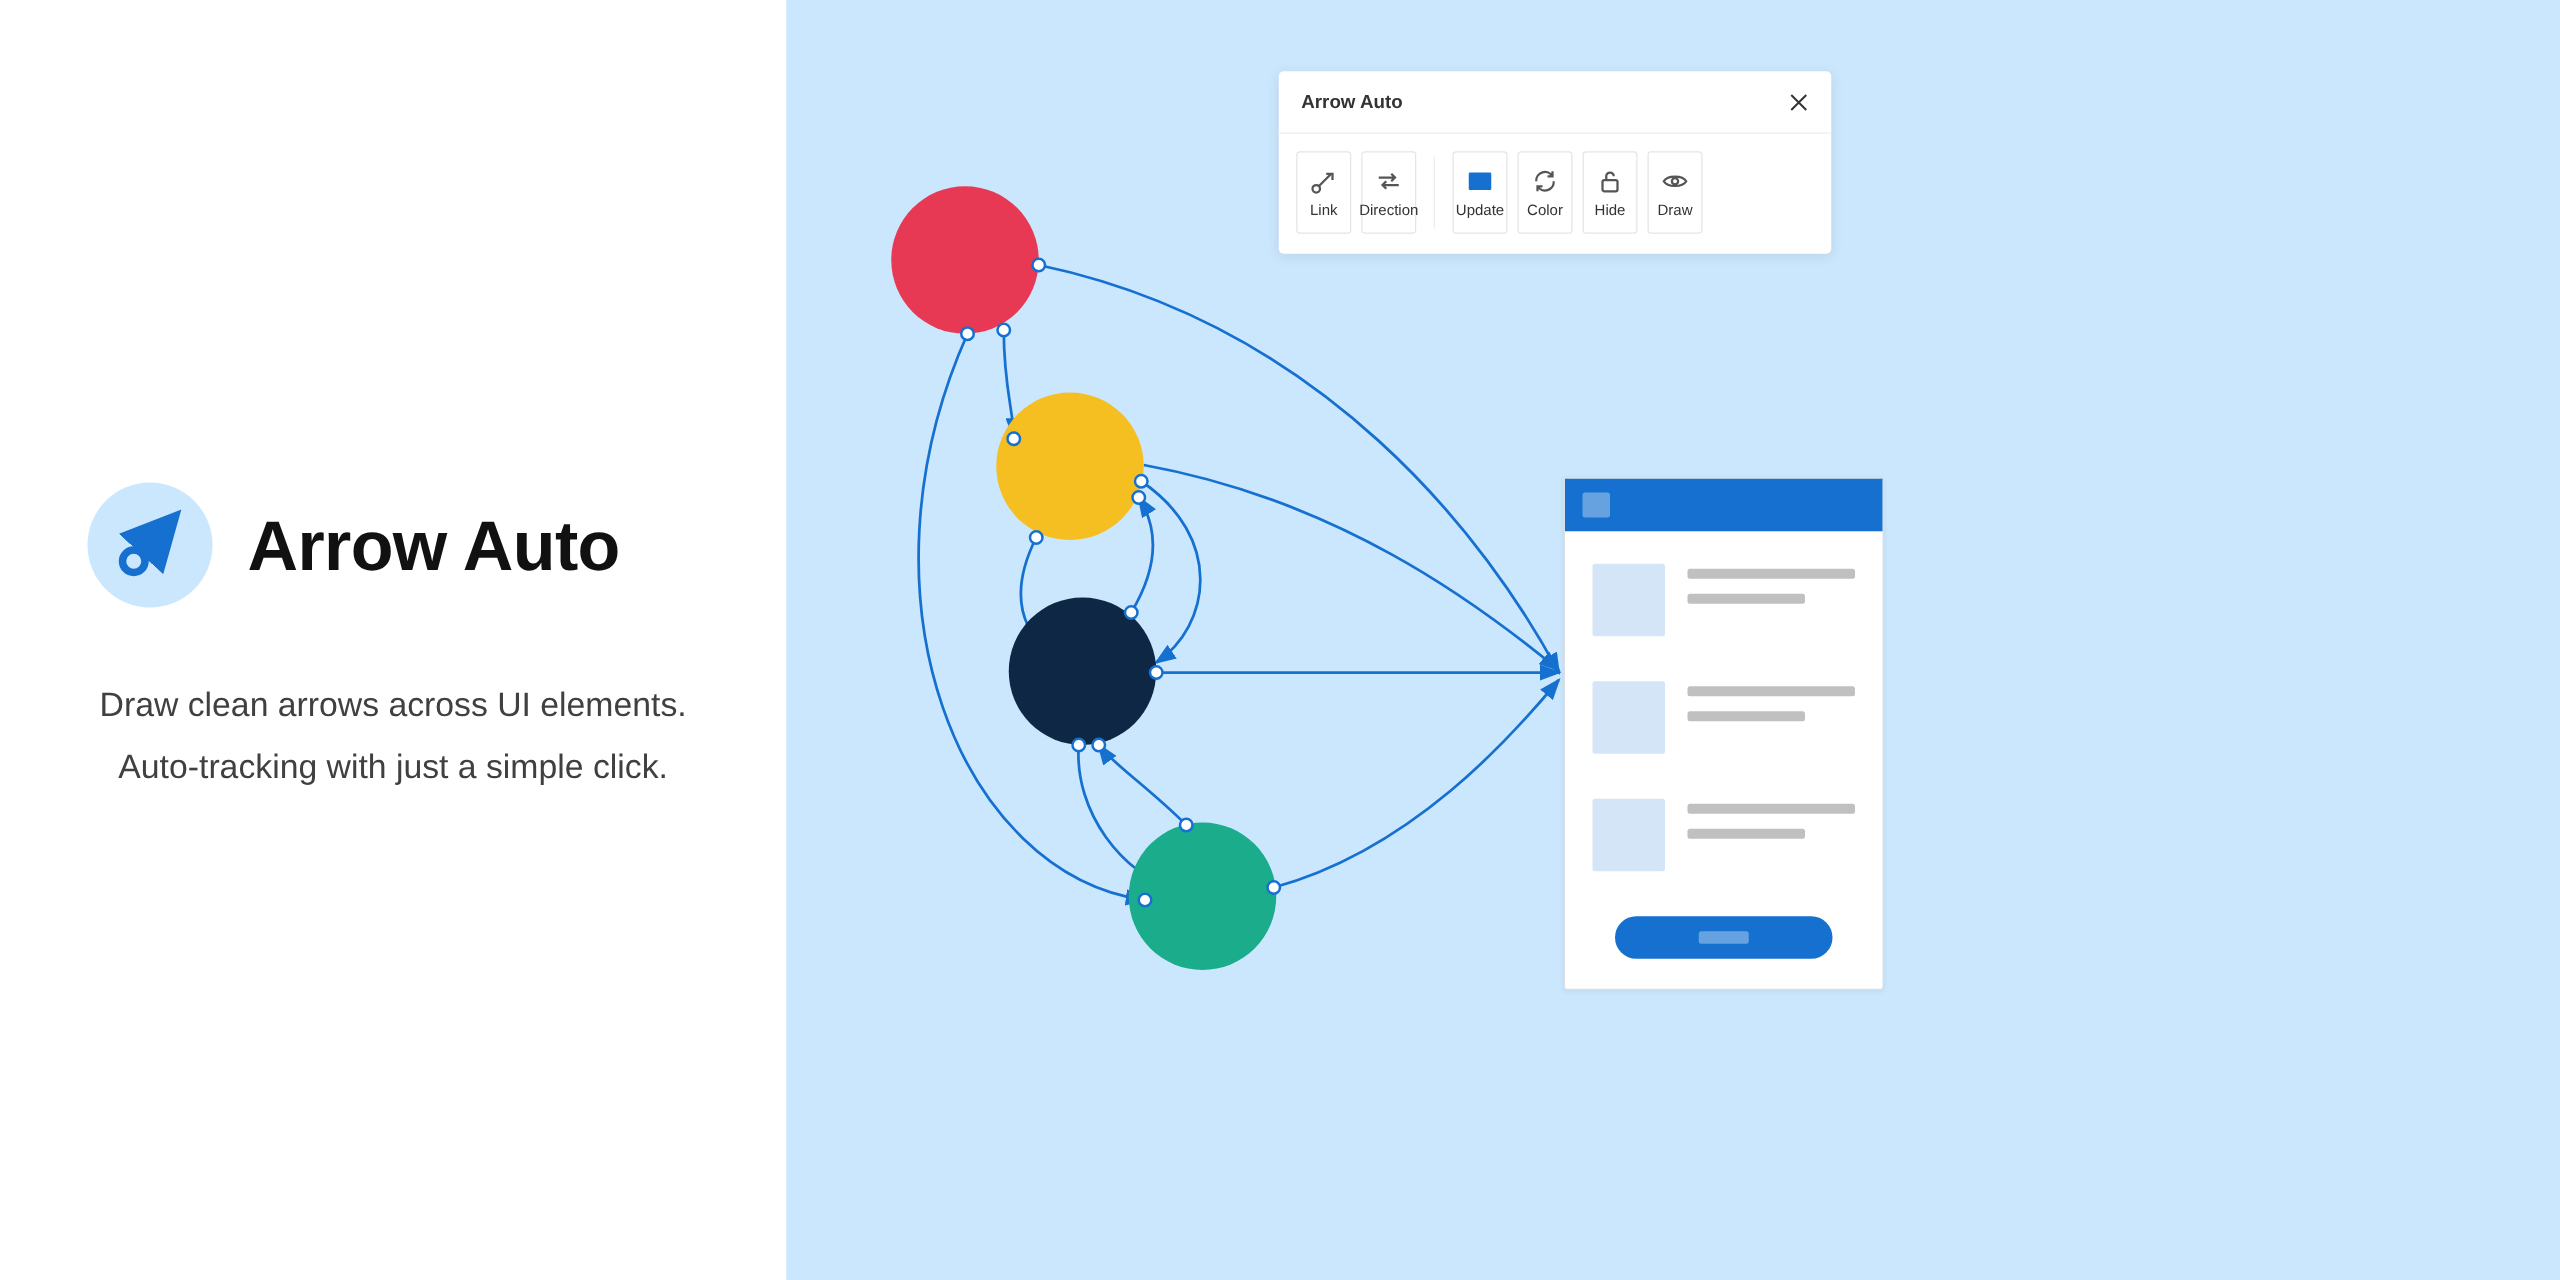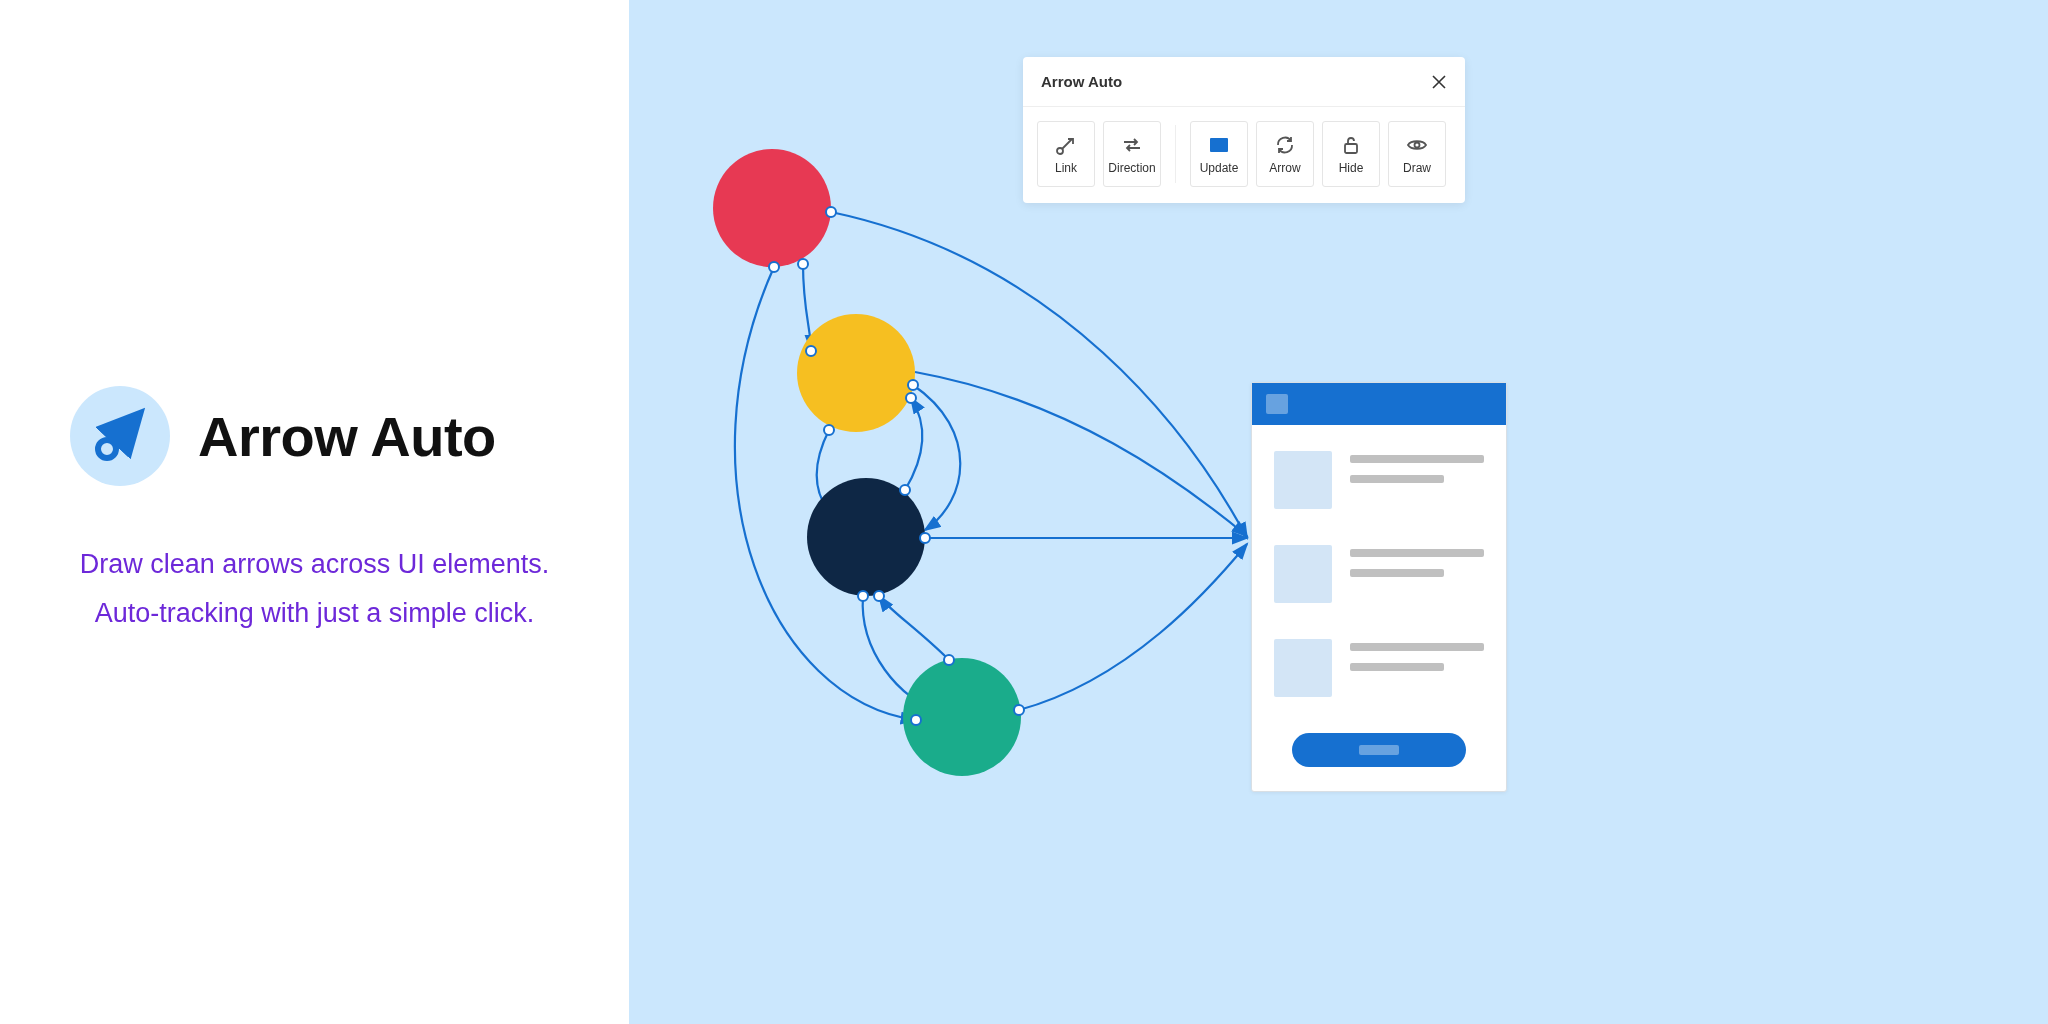--- a/index.html
+++ b/index.html
@@ -42,21 +42,21 @@
     flex: none;
   }
   .title {
     font-size: 56px;
     font-weight: 700;
     color: #111;
     letter-spacing: -0.5px;
   }
   .subtitle {
     font-size: 27px;
-    color: #6d28d9;
+    color: #404040;
     line-height: 1.8;
     text-align: center;
   }
 
   
   .toolbar {
     position: absolute;
     top: 57px;
     left: 394px;
     width: 442px;
@@ -82,21 +82,21 @@
     color: #333;
     display: flex;
   }
   .toolbar-body {
     display: flex;
     gap: 8px;
     padding: 14px 14px 16px 14px;
     align-items: stretch;
   }
   .tool-btn {
-    width: 58px;
+    width: 44px;
     height: 66px;
     border: 1px solid #e5e5e5;
     border-radius: 3px;
     display: flex;
     flex-direction: column;
     align-items: center;
     justify-content: center;
     gap: 5px;
     cursor: pointer;
     background: #fff;
@@ -323,21 +323,21 @@
           </div>
         <div class="tool-label">Update</div>
       </div>
       <div class="tool-btn">
         <div class="tool-icon">
           <svg width="22" height="22" viewBox="0 0 22 22" stroke="#555" stroke-width="1.8" fill="none">
               <path d="M4 11 A7 7 0 0 1 17 7 M17 3 L17 7 L13 7"></path>
               <path d="M18 11 A7 7 0 0 1 5 15 M5 19 L5 15 L9 15"></path>
             </svg>
         </div>
-        <div class="tool-label">Arrow</div>
+        <div class="tool-label">Color</div>
       </div>
       <div class="tool-btn">
         <div class="tool-icon">
           <svg width="22" height="22" viewBox="0 0 22 22" stroke="#555" stroke-width="1.8" fill="none">
               <rect x="5" y="10" width="12" height="9" rx="1.5"></rect>
               <path d="M8 10 V7 a3 3 0 0 1 6 0"></path>
             </svg>
         </div>
         <div class="tool-label">Hide</div>
       </div>

